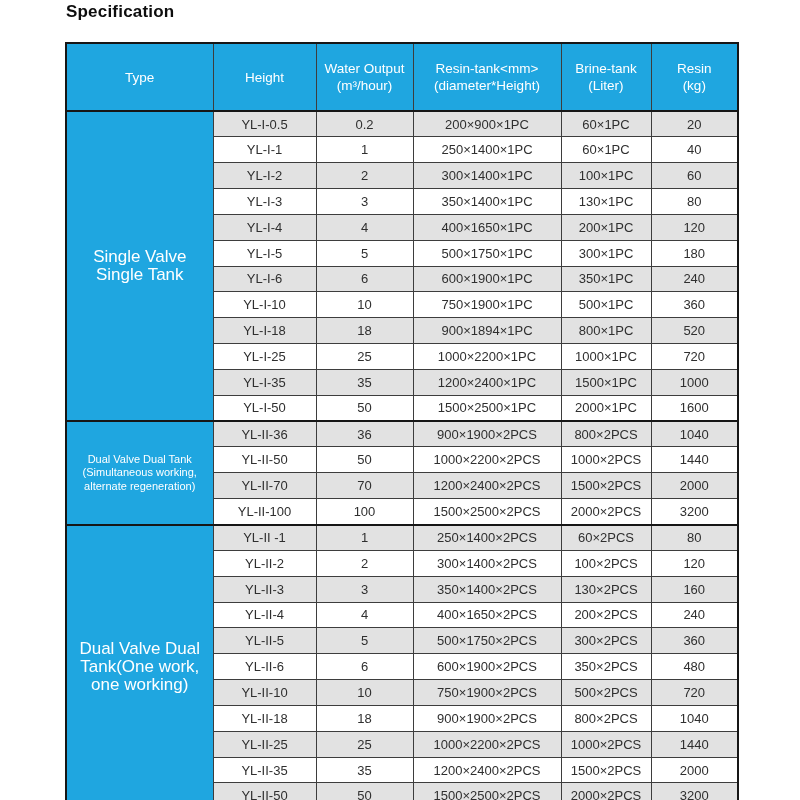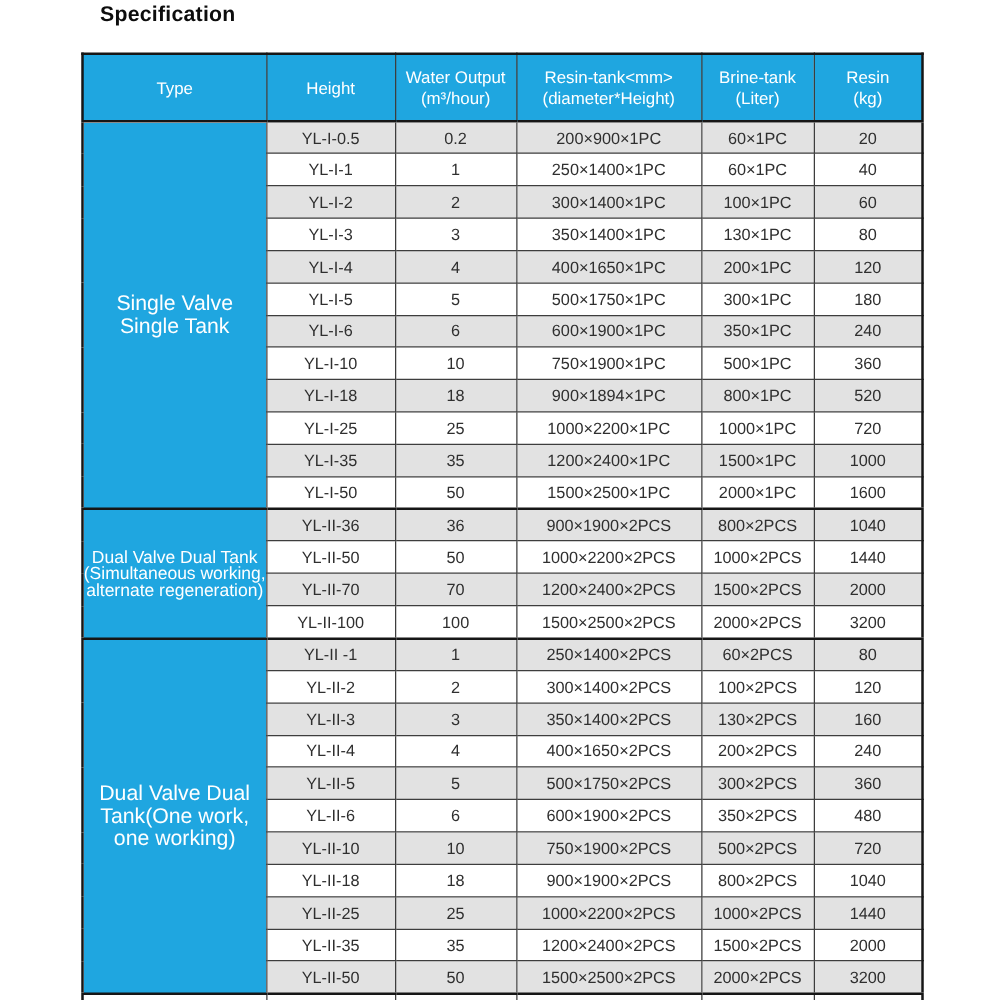--- a/index.html
+++ b/index.html
@@ -4,32 +4,32 @@
 <style>
   html,body{margin:0;padding:0;background:#ffffff;}
   .page{
     position:relative;
     width:800px;height:800px;
     background:#ffffff;
     overflow:hidden;
     font-family:"Liberation Sans", sans-serif;
   }
   .title{
-    position:absolute;left:80px;top:0px;
+    position:absolute;left:66px;top:0px;
     font-size:17px;font-weight:bold;color:#0d0d0d;
     line-height:24px;letter-spacing:.2px;
   }
   table.spec{
     position:absolute;left:65px;top:42px;
     width:672px;
     border-collapse:collapse;
     table-layout:fixed;
     border:2px solid var(--thick-border,#161616);
   }
-  thead tr{height:54px;}
+  thead tr{height:68px;}
   th{
     background:var(--header-bg,#1FA6E0);
     color:#ffffff;
     font-weight:normal;
     font-size:13.5px;line-height:17px;
     border:1px solid var(--thin-border,#2e2e2e);
     border-bottom:2px solid var(--thick-border,#161616);
     padding:0;text-align:center;
   }
   tbody tr{height:25.85px;}
@@ -40,21 +40,21 @@
     padding:0;overflow:hidden;white-space:nowrap;
     background:#ffffff;
   }
   tr.alt td:not(.type-cell){background:var(--row-alt-bg,#E2E2E2);}
   tr.group-start td{border-top:2px solid var(--thick-border,#161616);}
   td.type-cell{
     background:var(--header-bg,#1FA6E0);
     color:#ffffff;
     font-size:17px;line-height:18px;
   }
-  td.type-cell.small{font-size:14px;line-height:13.5px;}
+  td.type-cell.small{font-size:11px;line-height:13.5px;}
   tr.phantom{height:12px;}
   tr.phantom td{background:#ffffff;border-top:2px solid var(--thick-border,#161616);}
 </style>
 </head>
 <body>
 
 <div class="page">
   <div class="title">Specification</div>
 
   <table class="spec">

